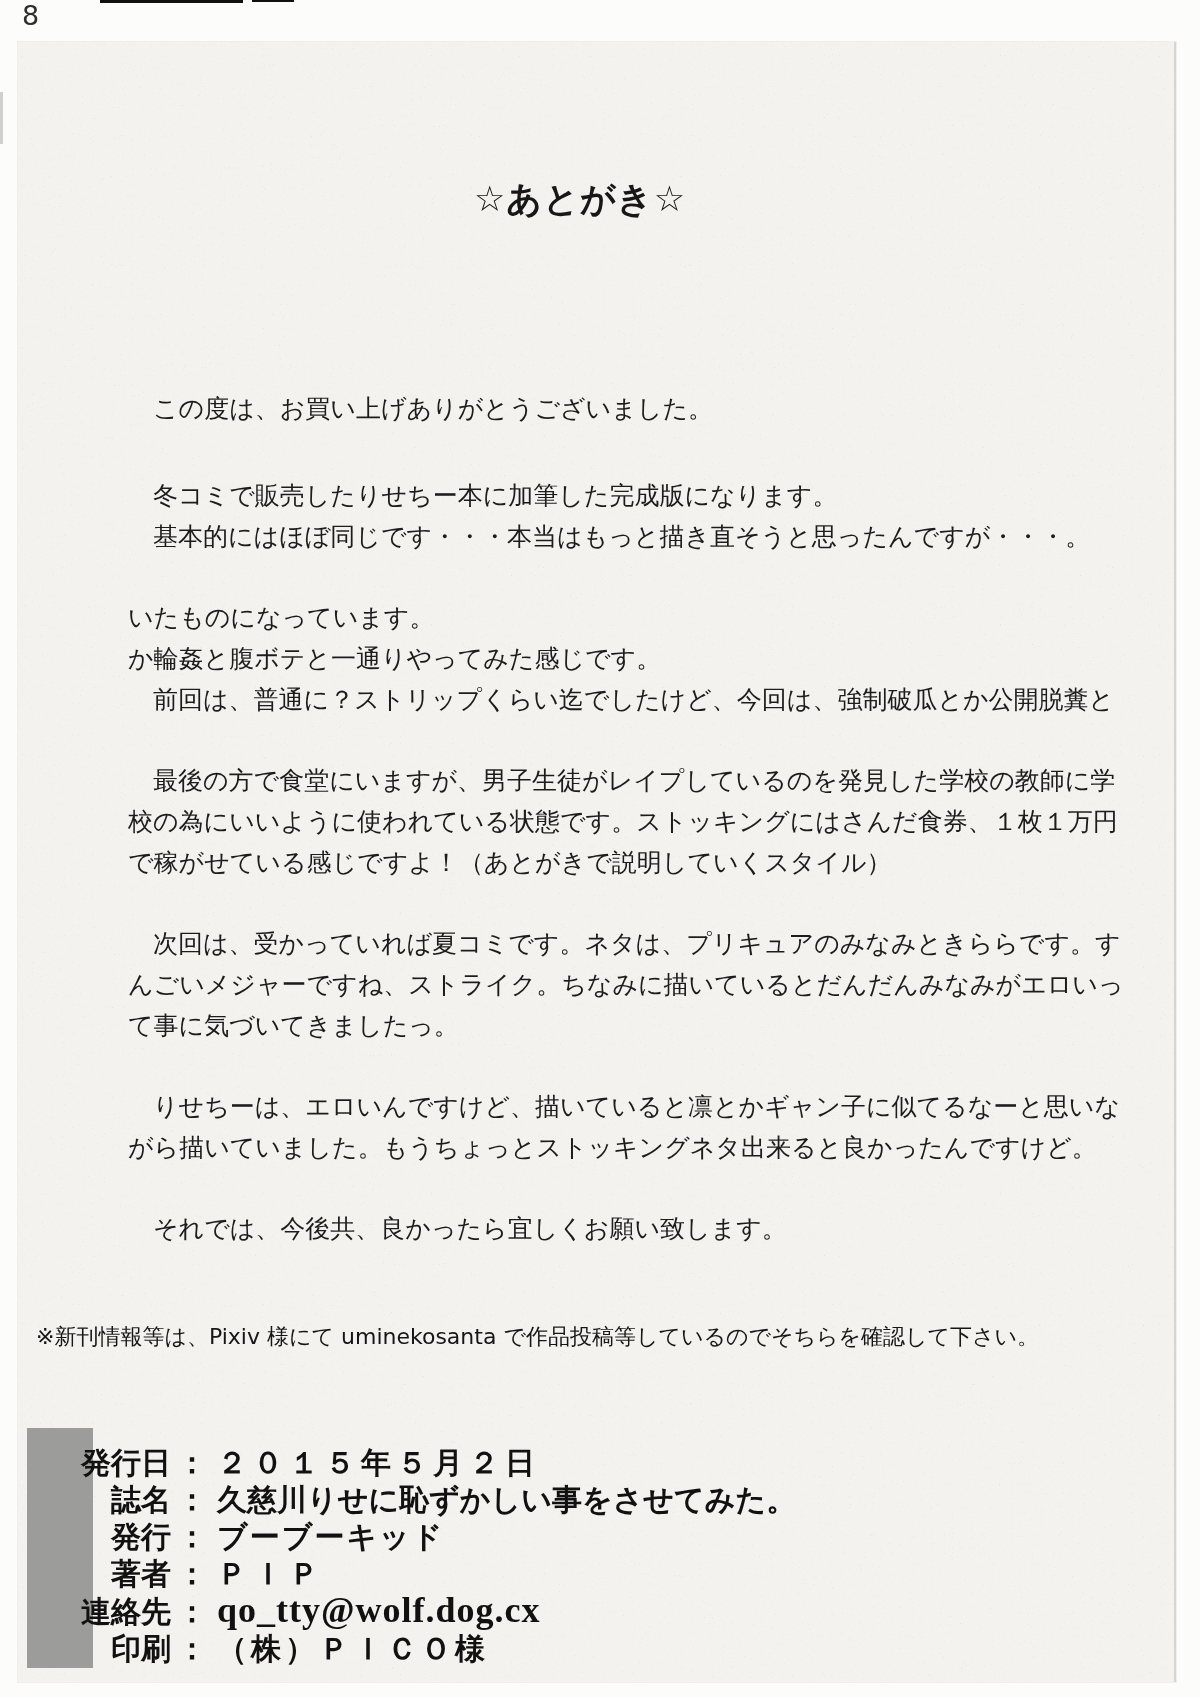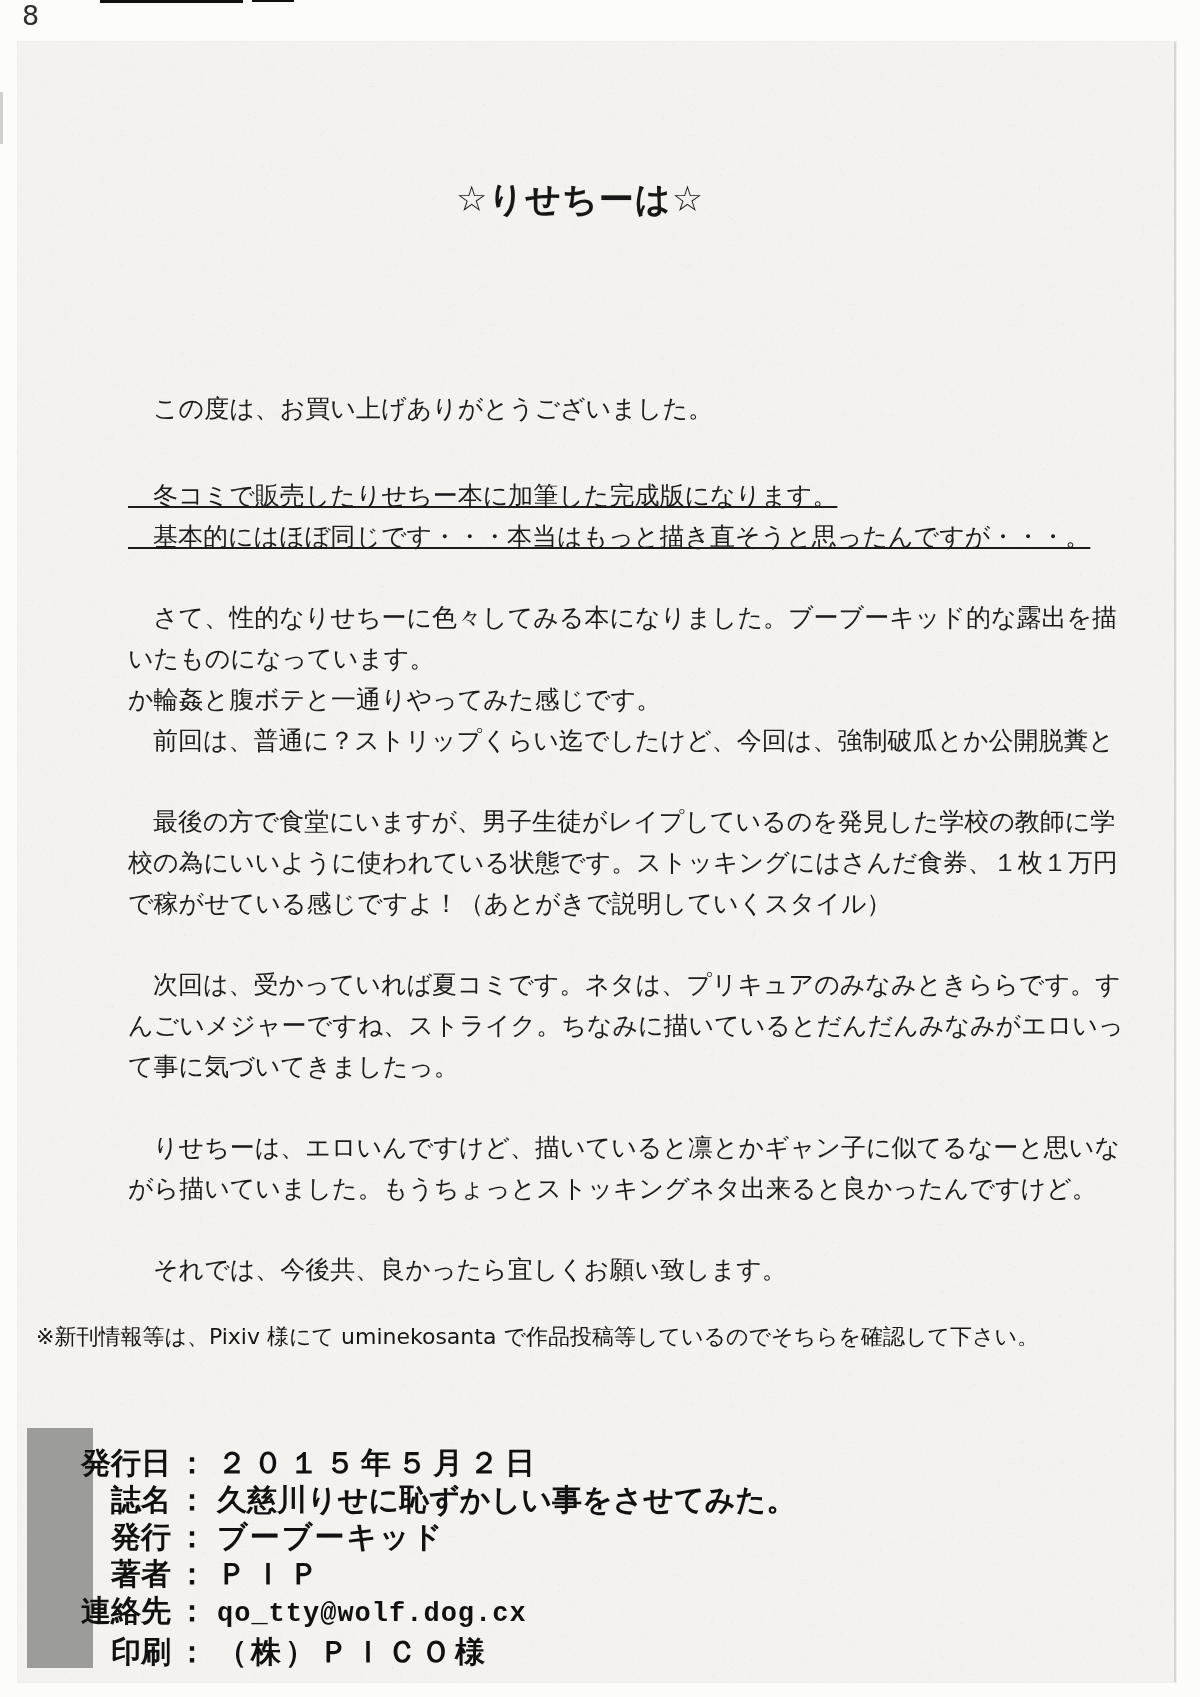--- a/index.html
+++ b/index.html
@@ -41,21 +41,21 @@
     color:#171717;
   }
   .afterword{
     position:absolute;left:110px;top:346px;width:972px;
     font-size:25px;line-height:41px;
     font-weight:500;
     color:var(--ink);
     letter-spacing:0px;
   }
   .para + .para{margin-top:40px;}
-  .para:nth-child(2){margin-top:46px;text-decoration:underline;}
+  .para:nth-child(2){margin-top:46px;}
   .line{white-space:nowrap;}
   .note{
     position:absolute;left:18px;top:1281px;width:1100px;
     font-size:22px;line-height:27px;font-weight:500;
     white-space:nowrap;color:#161616;
   }
   .gray-bar{
     position:absolute;left:9px;top:1386px;width:66px;height:240px;
     background:var(--bar);
   }
@@ -64,22 +64,22 @@
     font-size:30px;line-height:37px;font-weight:700;color:#111;
   }
   .crow{display:flex;align-items:baseline;white-space:nowrap;}
   .clabel{display:inline-block;width:130px;text-align:right;}
   .csep{display:inline-block;margin:0 10px 0 6px;}
   .cvalue{display:inline-block;}
   .crow:nth-child(1) .cvalue{letter-spacing:6px;margin-top:8px;}
   .crow:nth-child(3) .cvalue{letter-spacing:2px;}
   .crow:nth-child(4) .cvalue{letter-spacing:6px;}
   .crow:nth-child(5) .cvalue{
-    font-family:Liberation Mono, monospace;
-    font-size:27px;font-weight:700;letter-spacing:1px;
+    font-family:Liberation Serif, serif;
+    font-size:36px;font-weight:700;letter-spacing:1px;
   }
   .crow:nth-child(6) .cvalue{letter-spacing:4px;}
 </style>
 </head>
 <body>
 
 <div class="page-num">8</div>
 <div class="top-artifact a1"></div>
 <div class="top-artifact a2"></div>
 <div class="left-tick"></div>
@@ -90,32 +90,31 @@
     <filter id="grain">
       <feTurbulence type="fractalNoise" baseFrequency="0.9" numOctaves="2" seed="7" stitchTiles="stitch"></feTurbulence>
       <feColorMatrix type="matrix" values="0 0 0 0 0.25
                 0 0 0 0 0.25
                 0 0 0 0 0.24
                 1.4 0 0 0 -0.95"></feColorMatrix>
     </filter>
     <rect width="1158" height="1640" filter="url(#grain)"></rect>
   </svg>
 
-  <h1 class="title">☆りせちーは☆</h1>
+  <h1 class="title">☆あとがき☆</h1>
 
   <div class="afterword">
       <div class="para">
         <div class="line">　この度は、お買い上げありがとうございました。</div>
       </div>
       <div class="para">
         <div class="line">　冬コミで販売したりせちー本に加筆した完成版になります。</div>
         <div class="line">　基本的にはほぼ同じです・・・本当はもっと描き直そうと思ったんですが・・・。</div>
       </div>
       <div class="para">
-        <div class="line">　さて、性的なりせちーに色々してみる本になりました。ブーブーキッド的な露出を描</div>
         <div class="line">いたものになっています。</div>
         <div class="line">か輪姦と腹ボテと一通りやってみた感じです。</div>
         <div class="line">　前回は、普通に？ストリップくらい迄でしたけど、今回は、強制破瓜とか公開脱糞と</div>
       </div>
       <div class="para">
         <div class="line">　最後の方で食堂にいますが、男子生徒がレイプしているのを発見した学校の教師に学</div>
         <div class="line">校の為にいいように使われている状態です。ストッキングにはさんだ食券、１枚１万円</div>
         <div class="line">で稼がせている感じですよ！（あとがきで説明していくスタイル）</div>
       </div>
       <div class="para">

